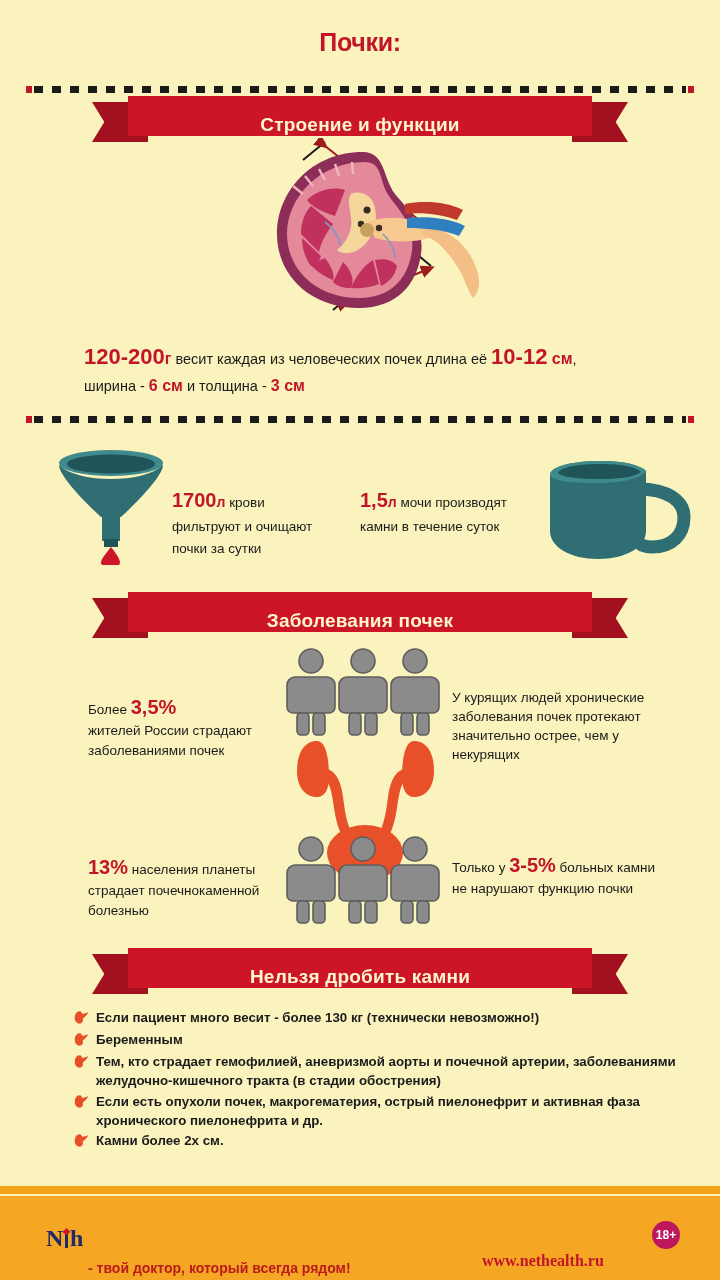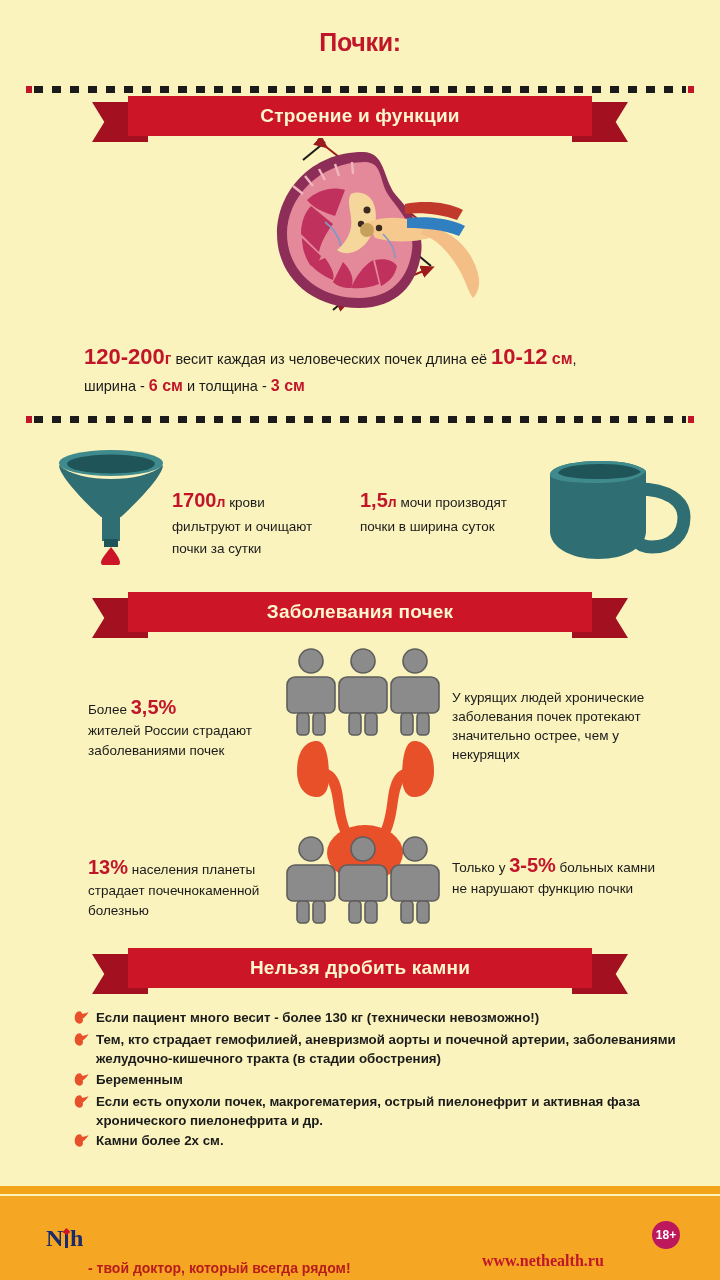--- a/index.html
+++ b/index.html
@@ -34,21 +34,21 @@
 
   
   .ribbon { position: absolute; left: 92px; width: 536px; height: 40px; }
   .ribbon .tail {
     position: absolute; top: 6px; width: 56px; height: 40px; background: #a3101f;
   }
   .ribbon .tail.left  { left: 0;  clip-path: polygon(0 0, 100% 0, 100% 100%, 0 100%, 22% 50%); }
   .ribbon .tail.right { right: 0; clip-path: polygon(0 0, 100% 0, 78% 50%, 100% 100%, 0 100%); }
   .ribbon .band {
     position: absolute; left: 36px; right: 36px; top: 0; height: 40px;
-    background: #cc1527; display: flex; align-items: center; justify-content: center;
+    background: #cc1527; display: flex; align-items: flex-end; justify-content: center;
   }
   .ribbon .band span {
     color: #fdf6cf; font-size: 19px; font-weight: bold; letter-spacing: .2px;
   }
 
   
   .anatomy { position: absolute; left: 255px; top: 138px; width: 250px; height: 180px; }
 
   
   .sizes {
@@ -208,21 +208,21 @@
   </div>
 
   <div class="stat-funnel">
     <span class="num">1700</span><span class="unit">л</span><span> крови</span><br>
     <span>фильтруют и очищают</span><br>
     <span>почки за сутки</span>
   </div>
 
   <div class="stat-jug">
     <span class="num">1,5</span><span class="unit">л</span><span> мочи производят</span><br>
-    <span>почки в ширина суток</span>
+    <span>камни в течение суток</span>
   </div>
 
   <div class="jug">
     <svg viewBox="0 0 165 125" width="165" height="125">
       <path d="M98 46 C128 46 144 58 144 74 C144 92 132 104 112 104 C96 104 88 92 92 74 Z" fill="none" stroke="#2f6f73" stroke-width="13"></path>
       <path d="M10 32 C10 24 30 18 62 18 C84 18 100 22 106 28 L106 88 C106 104 86 116 58 116 C30 116 10 104 10 88 Z" fill="#2f6f73"></path>
       <path d="M10 32 C10 24 30 18 62 18 C84 18 100 22 106 28 C100 36 82 40 58 40 C32 40 12 38 10 32 Z" fill="#3f8a8c"></path>
       <path d="M18 30 C20 24 38 21 62 21 C82 21 96 24 101 29 C94 34 80 36 60 36 C38 36 22 34 18 30 Z" fill="#1f5459"></path>
     </svg>
   </div>
@@ -324,29 +324,29 @@
           </svg>
       </span>
       <span class="bullet-tx">Если пациент много весит - более 130 кг (технически невозможно!)</span>
     </div>
     <div class="bullet-row">
       <span class="bullet-ic">
         <svg viewBox="0 0 22 19" width="16" height="15">
             <path d="M8 1 C3 1 1 6 1 10 C1 15 4 18 8 18 C11 18 13 15 12 11 C15 9 18 6 20 2 C16 4 12 5 11 4 C10 2 10 1 8 1 Z" fill="#e8502a"></path>
           </svg>
       </span>
+      <span class="bullet-tx">Беременным</span>
+    </div>
+    <div class="bullet-row">
+      <span class="bullet-ic">
+        <svg viewBox="0 0 22 19" width="16" height="15">
+            <path d="M8 1 C3 1 1 6 1 10 C1 15 4 18 8 18 C11 18 13 15 12 11 C15 9 18 6 20 2 C16 4 12 5 11 4 C10 2 10 1 8 1 Z" fill="#e8502a"></path>
+          </svg>
+      </span>
       <span class="bullet-tx">Тем, кто страдает гемофилией, аневризмой аорты и почечной артерии, заболеваниями желудочно-кишечного тракта (в стадии обострения)</span>
-    </div>
-    <div class="bullet-row">
-      <span class="bullet-ic">
-        <svg viewBox="0 0 22 19" width="16" height="15">
-            <path d="M8 1 C3 1 1 6 1 10 C1 15 4 18 8 18 C11 18 13 15 12 11 C15 9 18 6 20 2 C16 4 12 5 11 4 C10 2 10 1 8 1 Z" fill="#e8502a"></path>
-          </svg>
-      </span>
-      <span class="bullet-tx">Беременным</span>
     </div>
     <div class="bullet-row">
       <span class="bullet-ic">
         <svg viewBox="0 0 22 19" width="16" height="15">
             <path d="M8 1 C3 1 1 6 1 10 C1 15 4 18 8 18 C11 18 13 15 12 11 C15 9 18 6 20 2 C16 4 12 5 11 4 C10 2 10 1 8 1 Z" fill="#e8502a"></path>
           </svg>
       </span>
       <span class="bullet-tx">Если есть опухоли почек, макрогематерия, острый пиелонефрит и активная фаза хронического пиелонефрита и др.</span>
     </div>
     <div class="bullet-row">

